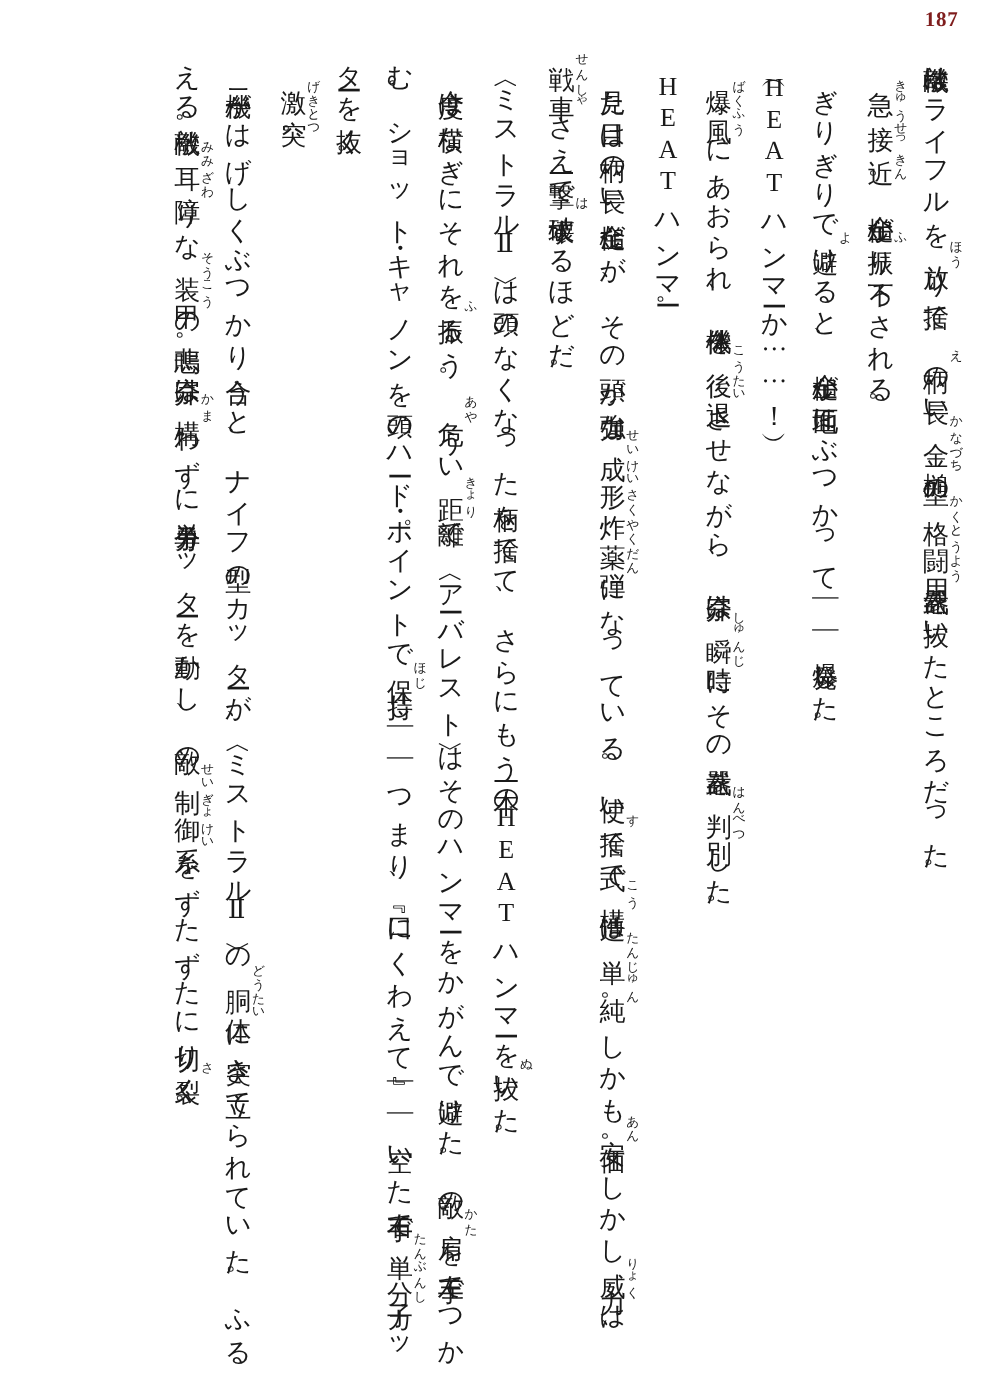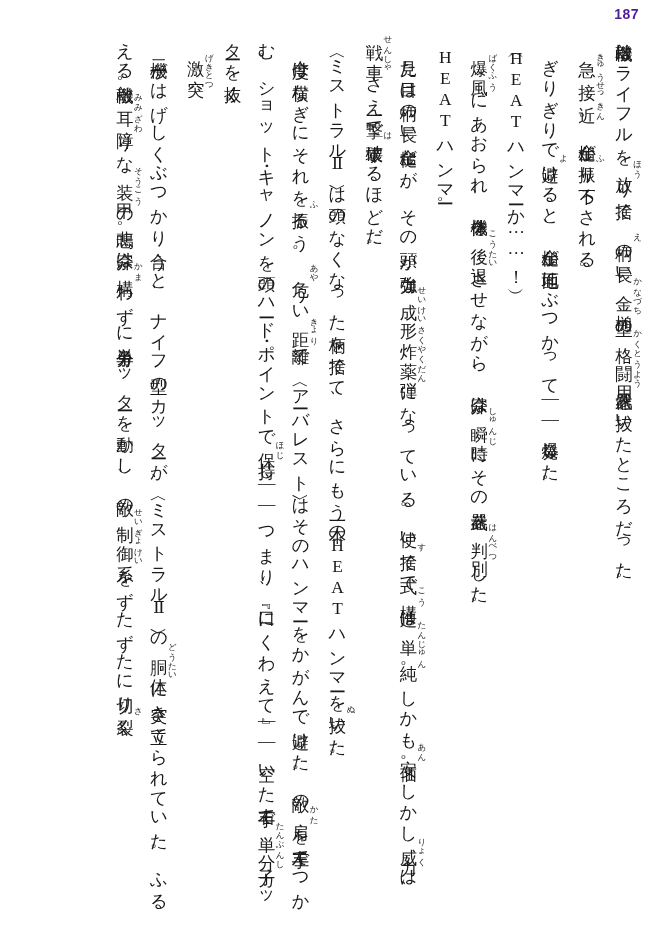--- a/index.html
+++ b/index.html
@@ -21,25 +21,25 @@
     width: 661px;
     height: 929px;
     box-sizing: border-box;
     padding: 10px 14px 18px 14px;
   }
 
   .page-number {
     position: absolute;
     top: 6px;
     right: 22px;
-    font-family: Liberation Sans, sans-serif;
+    font-family: Liberation Serif, serif;
     font-weight: bold;
     font-size: 14px;
     letter-spacing: 0.5px;
-    color: #4c1d95;
+    color: #7f1d1d;
   }
 
   .text-body {
     position: absolute;
     top: 30px;
     right: 18px;
     left: 18px;
     bottom: 26px;
     writing-mode: vertical-rl;
     text-orientation: upright;

